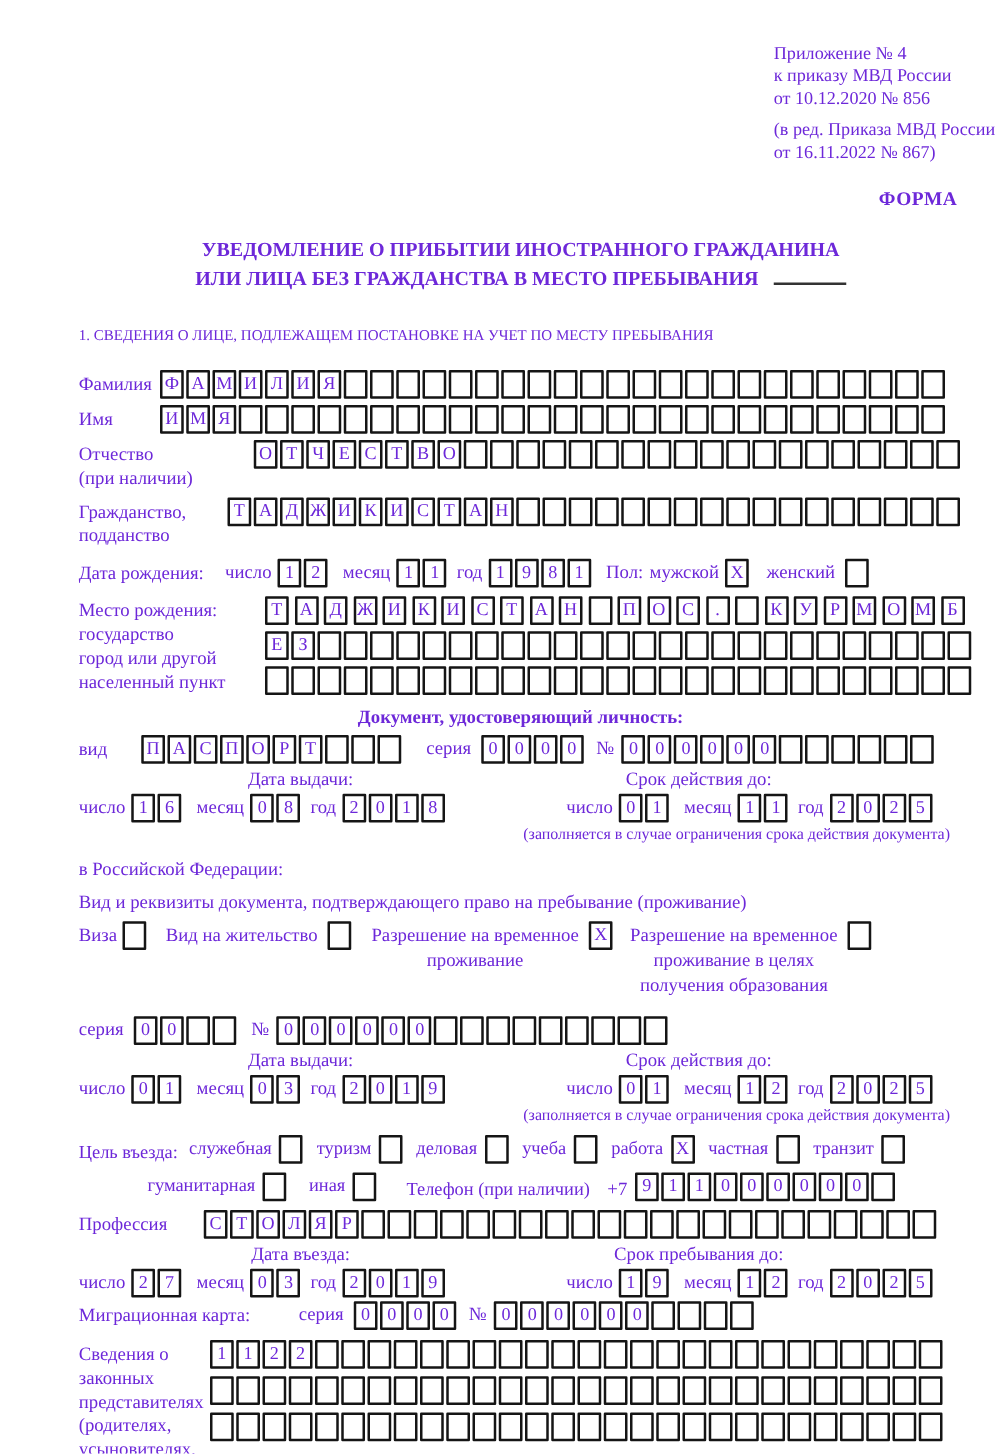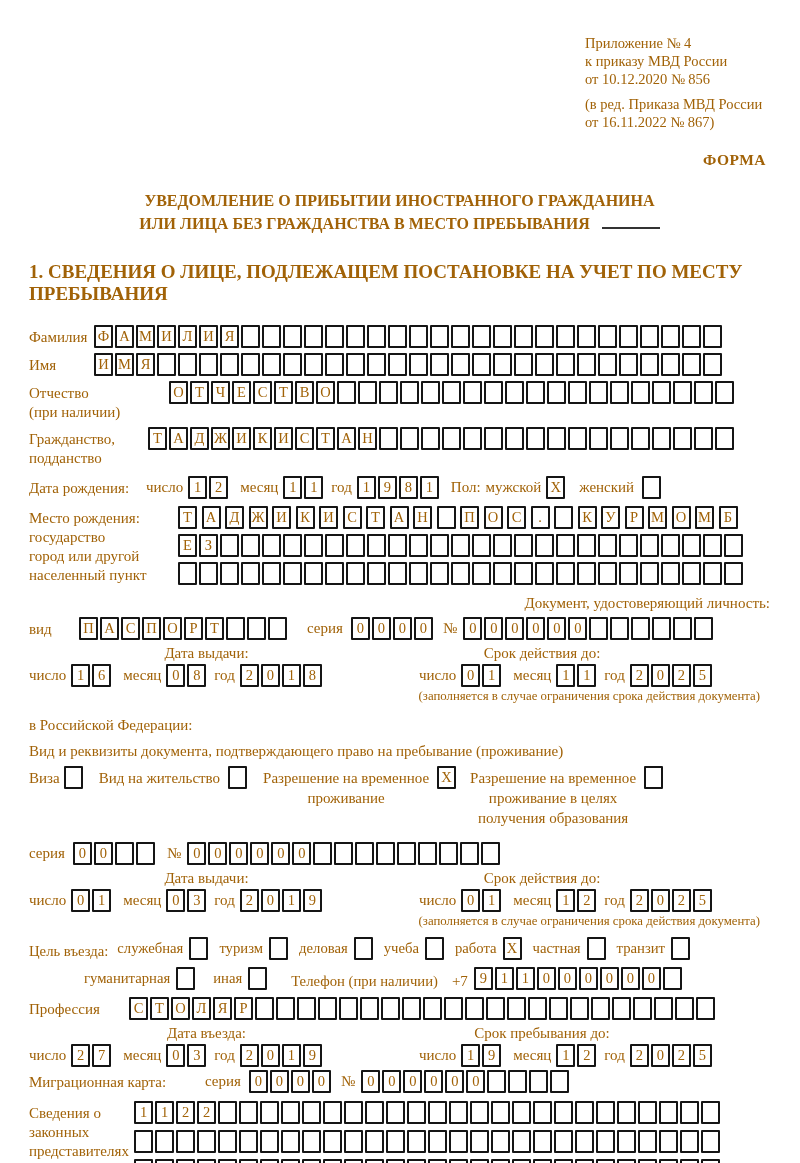--- a/index.html
+++ b/index.html
@@ -1,43 +1,43 @@
 <!DOCTYPE html>
 <html><head>
 <meta charset="utf-8">
 <style>
   html,body{margin:0;padding:0;background:#fff;}
   .page{
     width:800px;height:1163px;box-sizing:border-box;
-    padding:34px 30px 10px 29px;position:relative;overflow:hidden;
-    background:#fff;color:#a16207;
+    padding:34px 30px 10px 63px;position:relative;overflow:hidden;
+    background:#fff;color:#6d28d9;
     font-family:"Liberation Serif","DejaVu Serif",serif;
     font-size:15px;
   }
   .appendix{margin-left:556px;width:200px;font-size:14.5px;line-height:18px;}
   .appendix .apx-line{white-space:nowrap;}
   .apx-block2{margin-top:7px;}
   .forma{text-align:right;font-weight:bold;font-size:15.5px;margin:20px 4px 20px 0;letter-spacing:.5px;}
   .title{text-align:center;font-weight:bold;font-size:16px;line-height:23px;margin-bottom:26px;}
   .blank-seg{display:inline-block;width:58px;border-bottom:2px solid #333;height:13px;margin-left:12px;}
-  .sec1{font-weight:bold;font-size:19px;margin:0 0 20px 0;}
+  .sec1{font-weight:normal;font-size:12px;margin:0 0 20px 0;}
   .row{display:flex;align-items:flex-start;margin-bottom:5px;}
   .lbl{flex:none;line-height:19px;padding-top:3px;}
   .lline{display:block;}
   .w65{width:65px;} .w140{width:140px;} .w119{width:119px;} .w149{width:149px;}
   .w50{width:50px;} .w100{width:100px;} .w105{width:105px;} .w152{width:152px;}
   .cells{white-space:nowrap;flex:none;}
   .cell{
     display:inline-block;box-sizing:border-box;width:19px;height:23px;
     border:2px solid #151515;border-radius:1px;margin-right:2px;
     text-align:center;font-size:14.5px;line-height:19px;vertical-align:top;background:#fff;
   }
   .gapwide .cell{margin-right:4.5px;}
   .colrows .row{margin-bottom:5px;}
-  .center-bold{text-align:right;font-weight:normal;font-size:15px;margin:3px 0 5px 0;}
+  .center-bold{text-align:center;font-weight:bold;font-size:15px;margin:3px 0 5px 0;}
   .inlineword{flex:none;padding-top:3px;}
   .dates-heads{display:flex;margin:3px 0 2px 0;}
   .dh-left{width:345px;text-align:center;box-sizing:border-box;padding-left:10px;}
   .dh-right{flex:1;text-align:center;box-sizing:border-box;padding-right:60px;}
   .dates-line{display:flex;align-items:flex-start;margin-bottom:1px;}
   .dgrp{display:flex;align-items:flex-start;flex:none;}
   .dgrp-left{width:345px;}
   .dgrp-right{margin-left:45px;}
   .dlbl{padding-top:3px;margin-right:5px;flex:none;}
   .mr10{margin-right:10px;} .mr8{margin-right:8px;} .mr6{margin-right:6px;}

